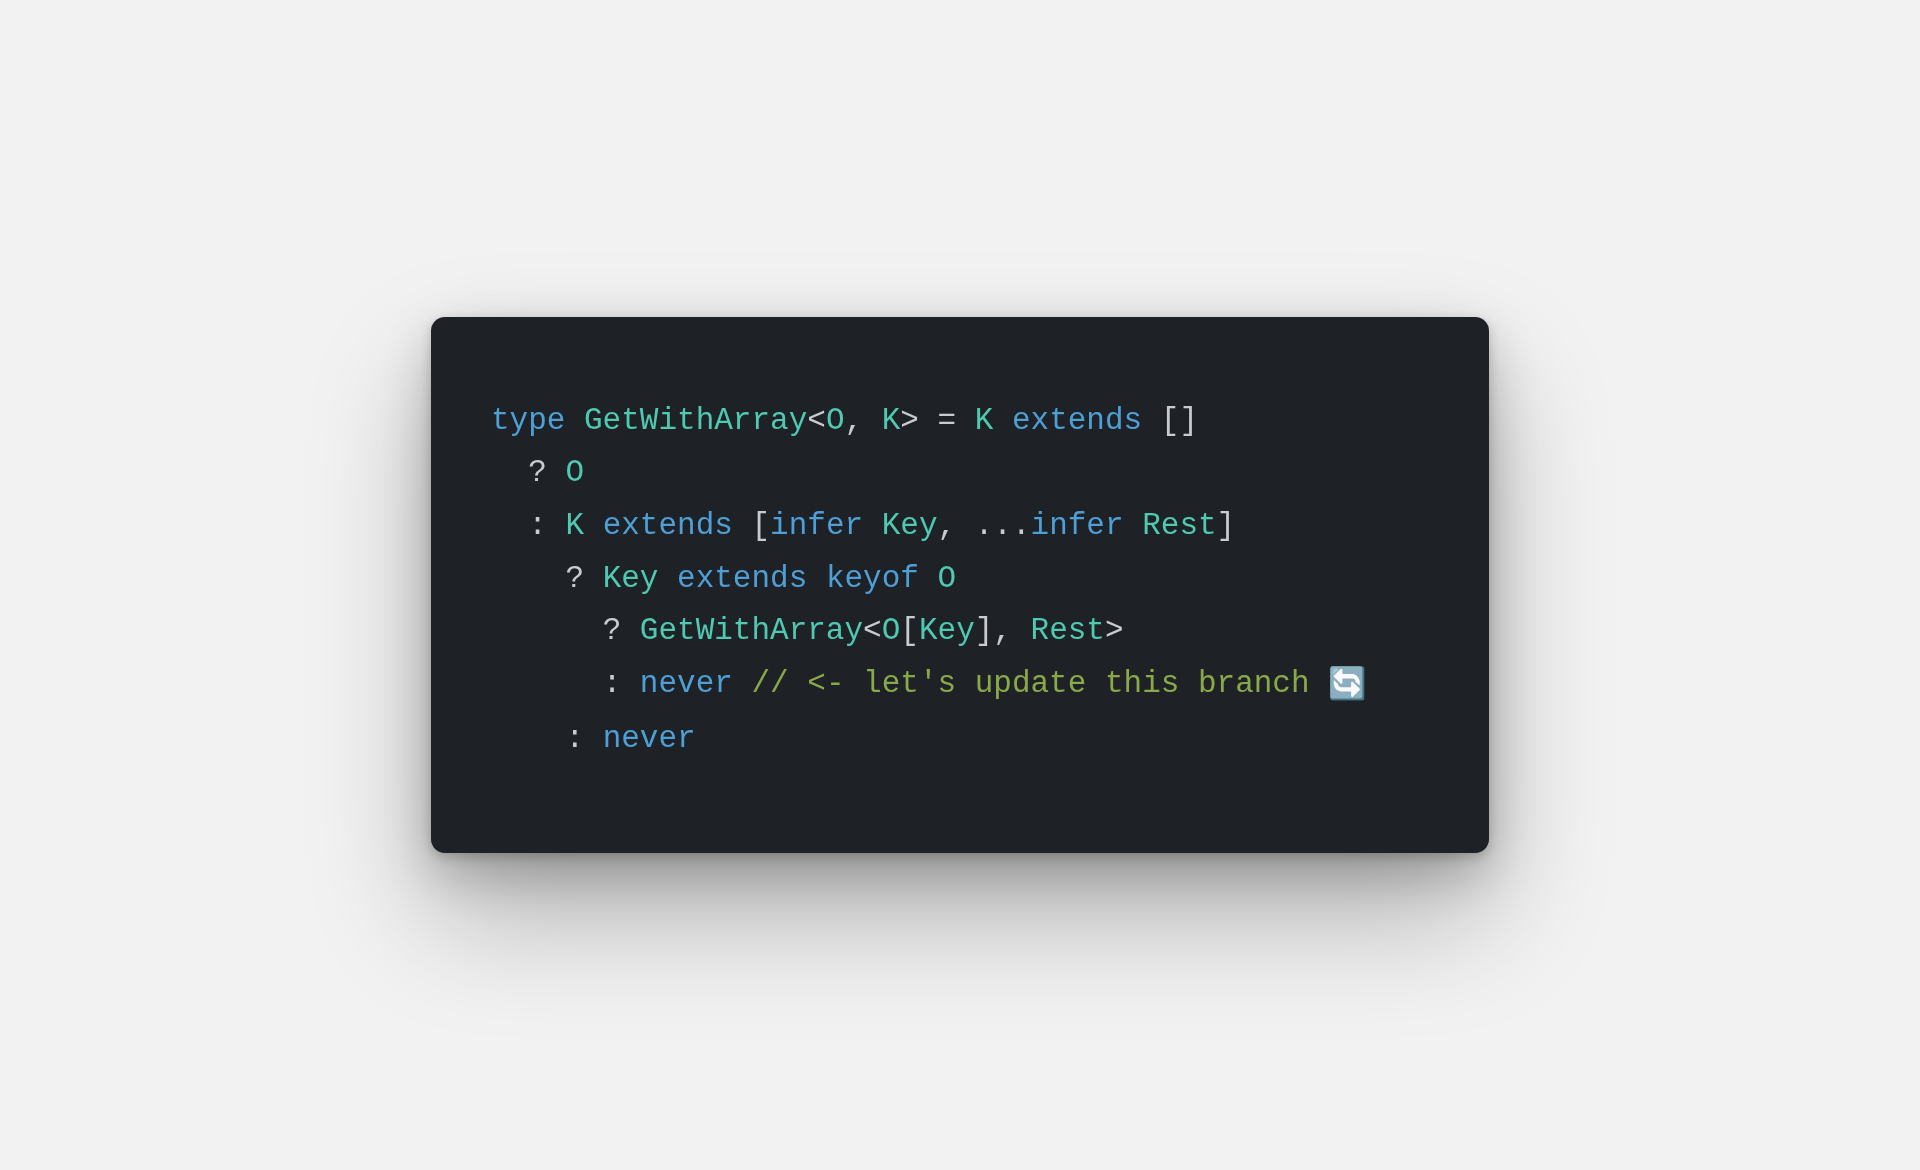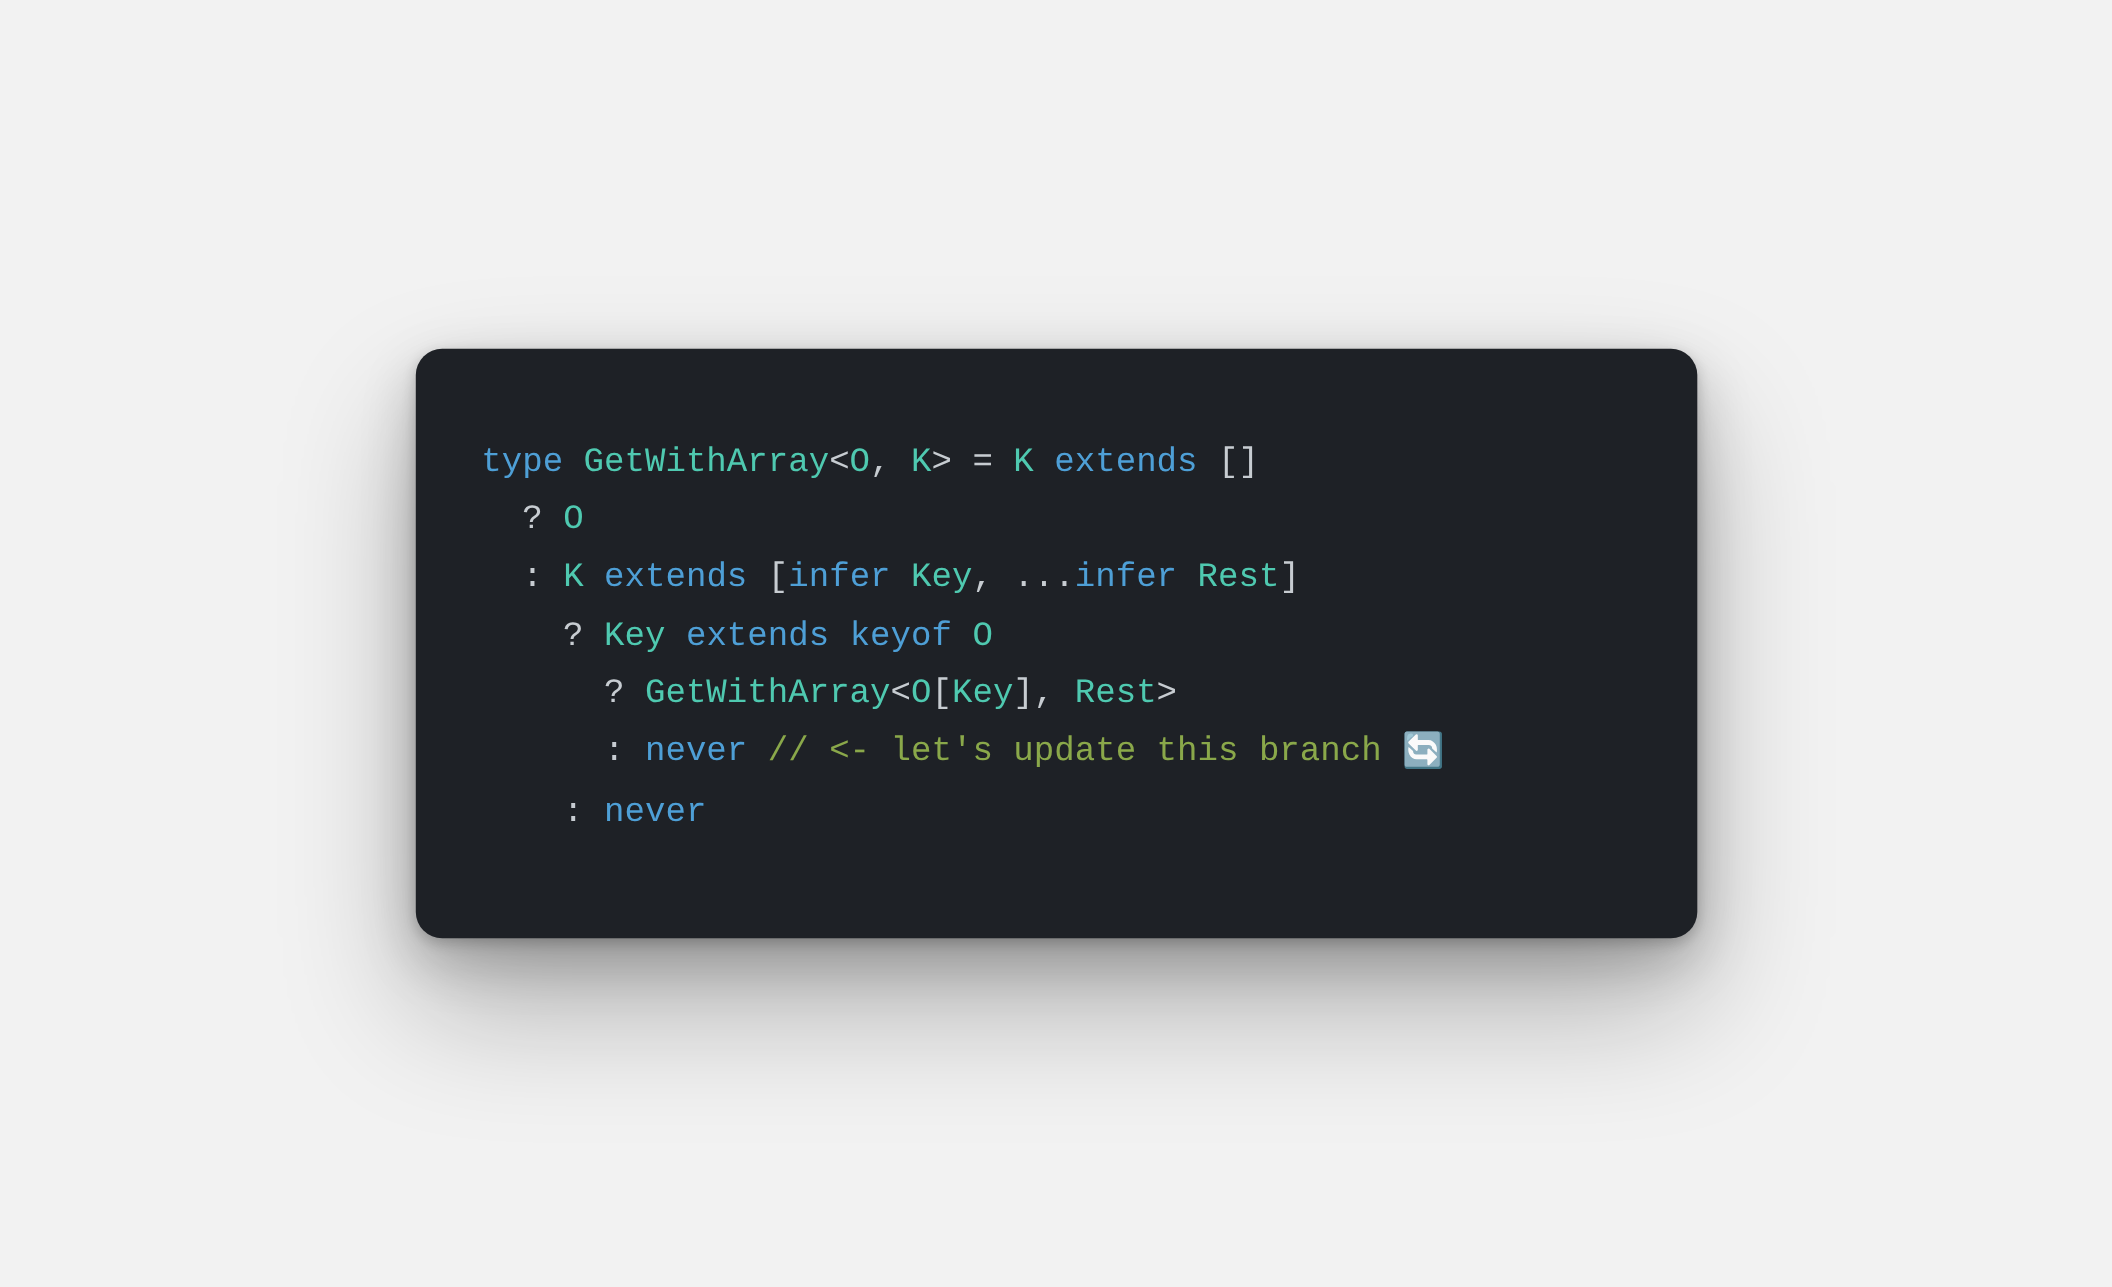--- a/index.html
+++ b/index.html
@@ -12,27 +12,27 @@
   }
   .stage {
     width: 1920px;
     height: 1170px;
     display: flex;
     align-items: center;
     justify-content: center;
   }
   .code-card {
     background: #1e2126;
-    border-radius: 24px;
+    border-radius: 14px;
     box-shadow:
       0 60px 120px rgba(0,0,0,0.28),
       0 20px 50px rgba(0,0,0,0.20),
       0 4px 12px rgba(0,0,0,0.18);
     padding: 78px 60px 88px 60px;
-    width: 1165px;
+    width: 1058px;
     box-sizing: border-box;
   }
   pre.code {
     margin: 0;
     font-family: inherit;
     font-size: 31px;
     line-height: 1.70;
     color: #c7ccd1;
     white-space: pre;
   }

